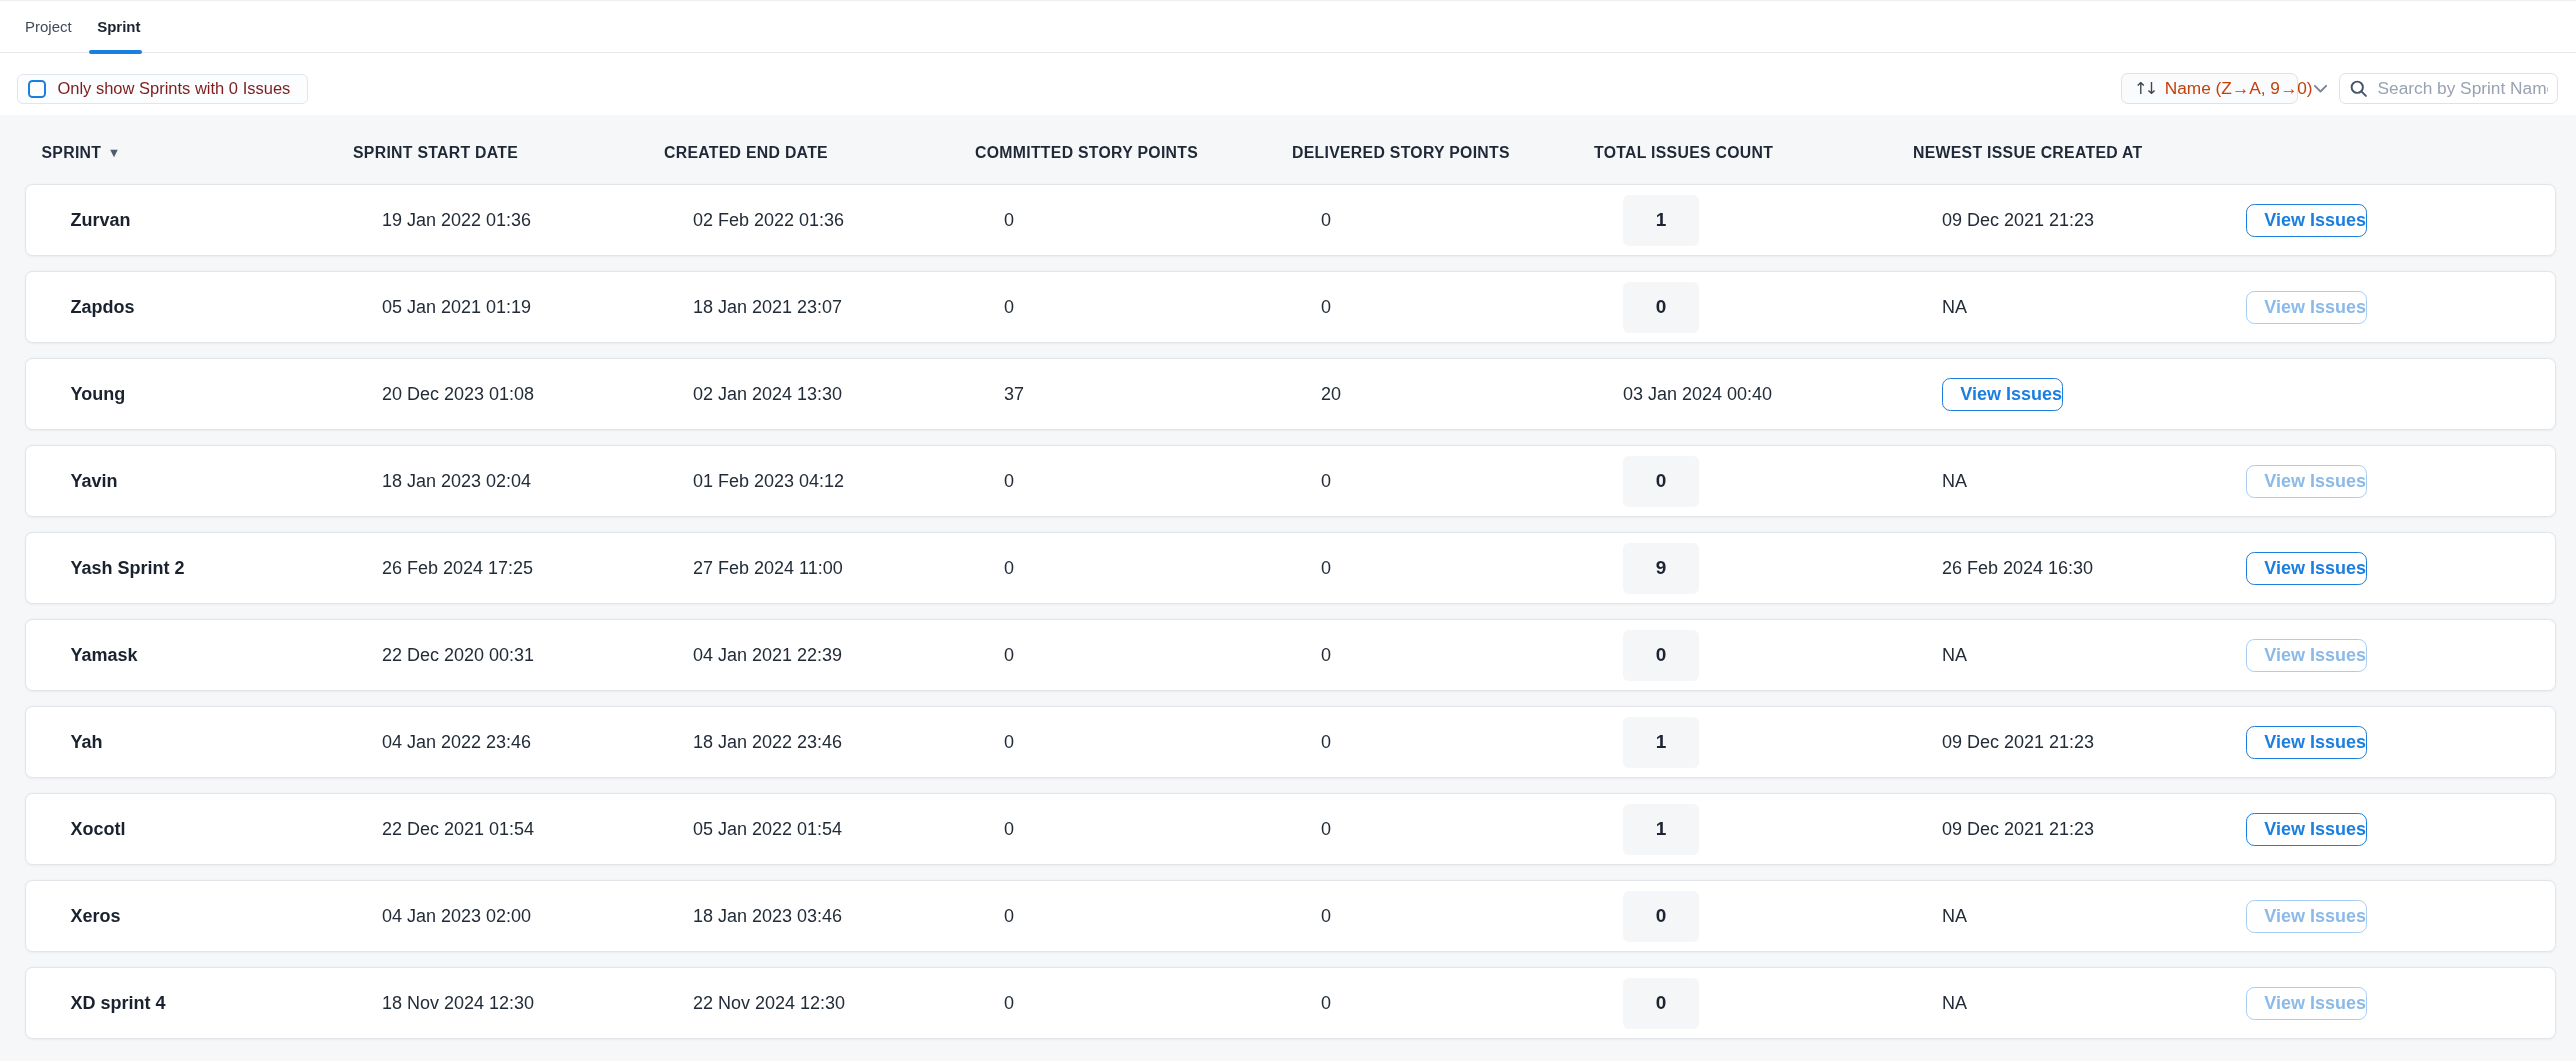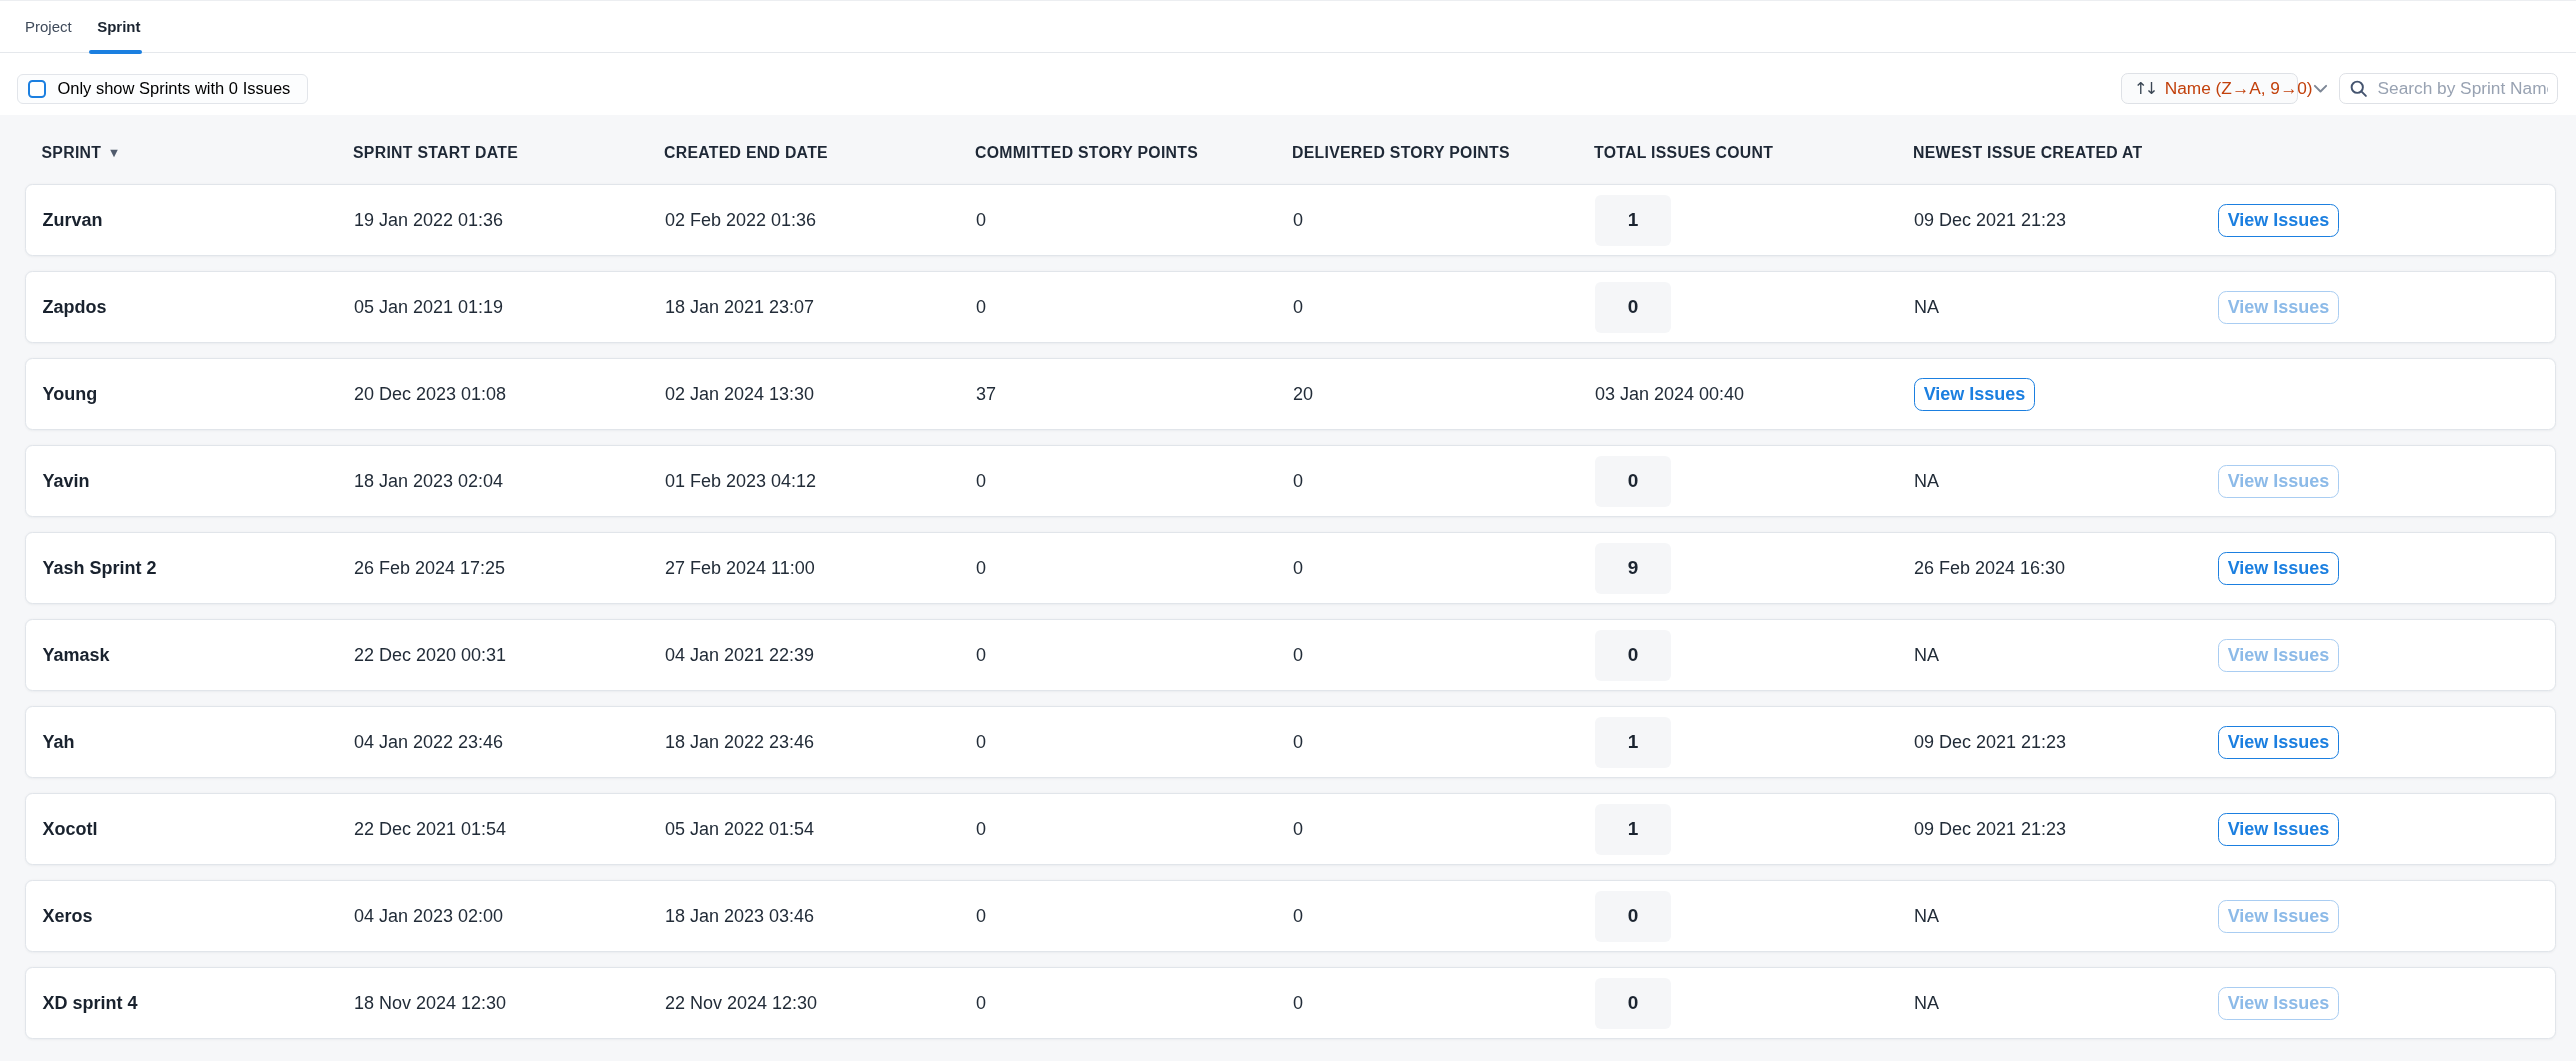--- a/index.html
+++ b/index.html
@@ -61,21 +61,21 @@
     appearance: none;
     -webkit-appearance: none;
     width: 18px; height: 18px;
     border: 2.3px solid #1b7fe0;
     border-radius: 4.5px;
     background: #ffffff;
     margin-right: 11.3px;
     cursor: pointer;
     flex: none;
   }
-  .filter-chip label { font-size: 16.5px; color: #000000; cursor: pointer; }
+  .filter-chip label { font-size: 16.5px; color: #7f1d1d; cursor: pointer; }
 
   .sort-btn {
     margin-left: auto;
     display: flex;
     align-items: center;
     height: 31.5px;
     width: 177px;
     padding: 0 12px;
     border: 1.5px solid #dee1e6;
     border-radius: 6.8px;
@@ -146,20 +146,21 @@
     margin-left: 9px;
   }
 
   .row-card {
     height: 72px;
     background: #ffffff;
     border: 0.8px solid #e1e5ea;
     border-radius: 7.5px;
     margin-bottom: 15px;
     box-shadow: 0 0.8px 2.3px rgba(25,39,57,0.05);
+    padding-left: 28px;
   }
   .cell { font-size: 18px; color: #222c38; white-space: nowrap; }
   .cell.name { padding-left: 16.5px; font-weight: 700; color: #19222e; }
   .badge {
     display: inline-flex;
     align-items: center;
     justify-content: center;
     width: 76px;
     height: 51px;
     border-radius: 6px;
@@ -172,20 +173,21 @@
     width: 121px;
     height: 33px;
     border: 1.5px solid #1b7fe0;
     border-radius: 8.3px;
     background: #ffffff;
     color: #1b7fe0;
     font-size: 18px;
     font-weight: 700;
     font-family: inherit;
     cursor: pointer;
+    text-align: right;
   }
   .view-btn.disabled {
     border-color: #a9cdf2;
     color: #8cbae8;
     cursor: default;
   }
 </style>
 </head>
 <body>
 

